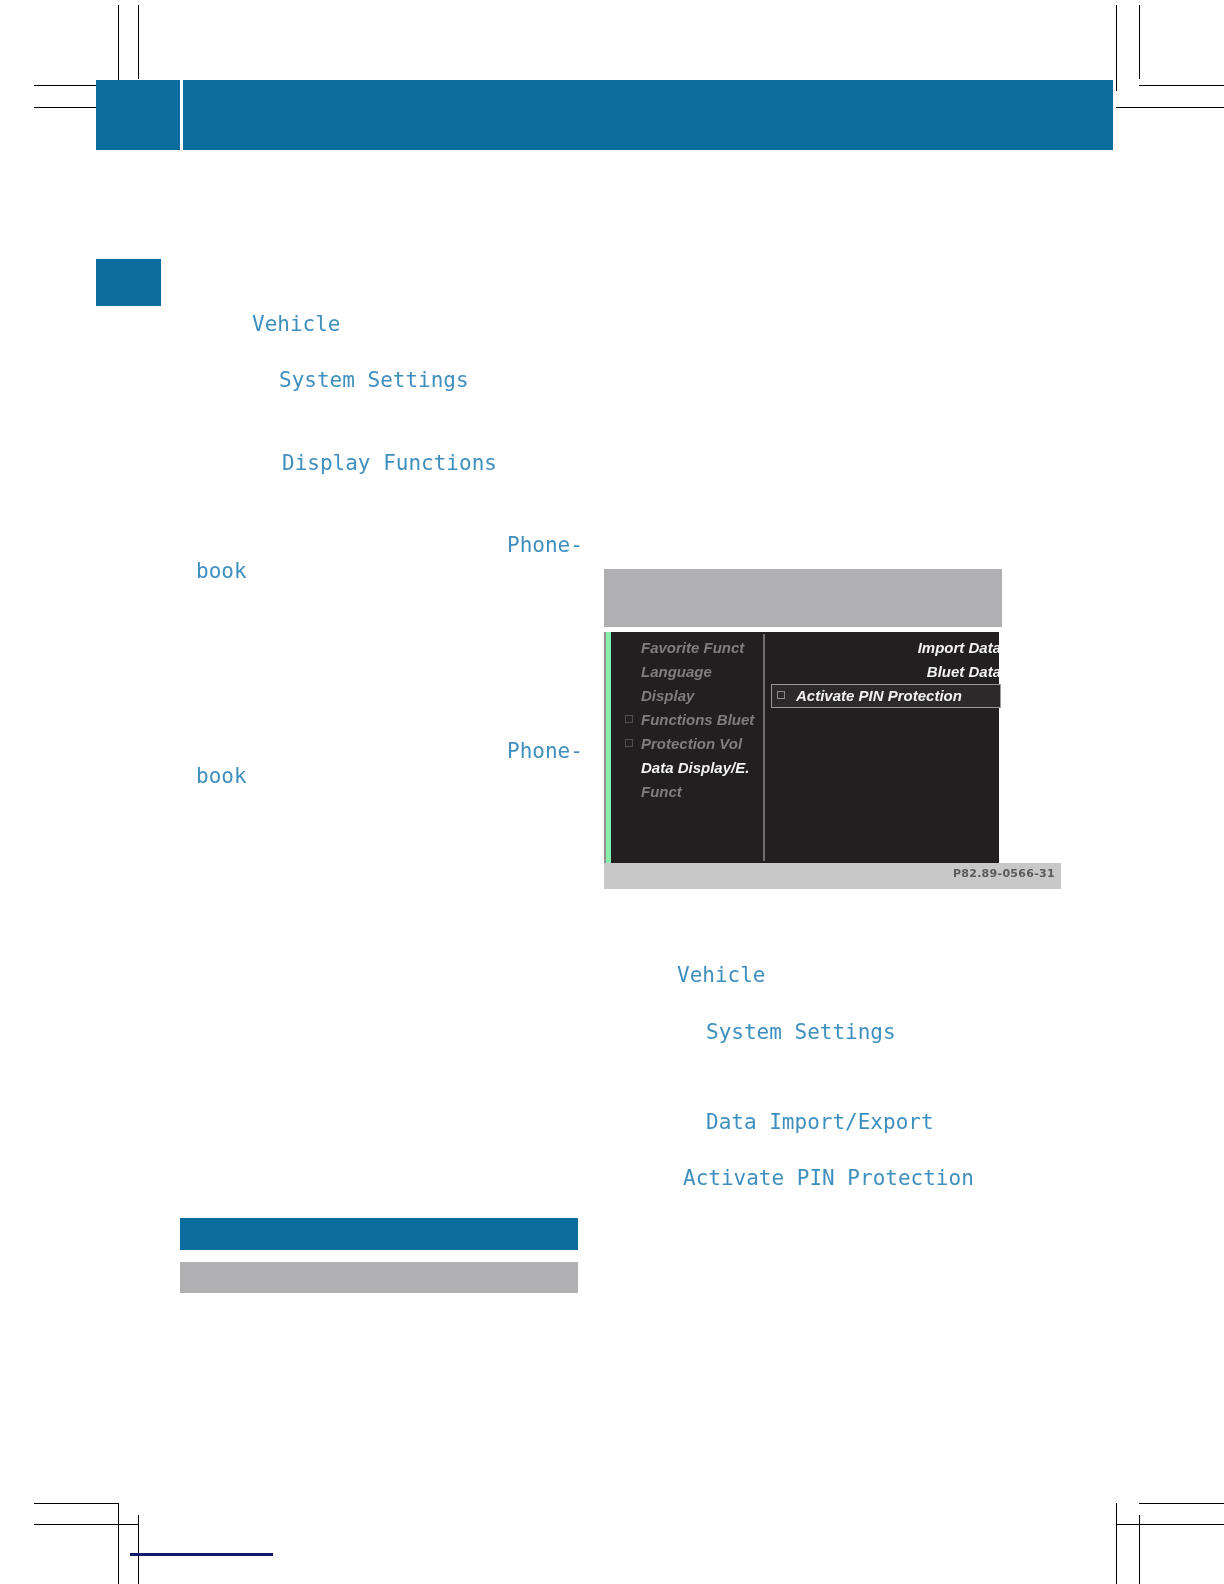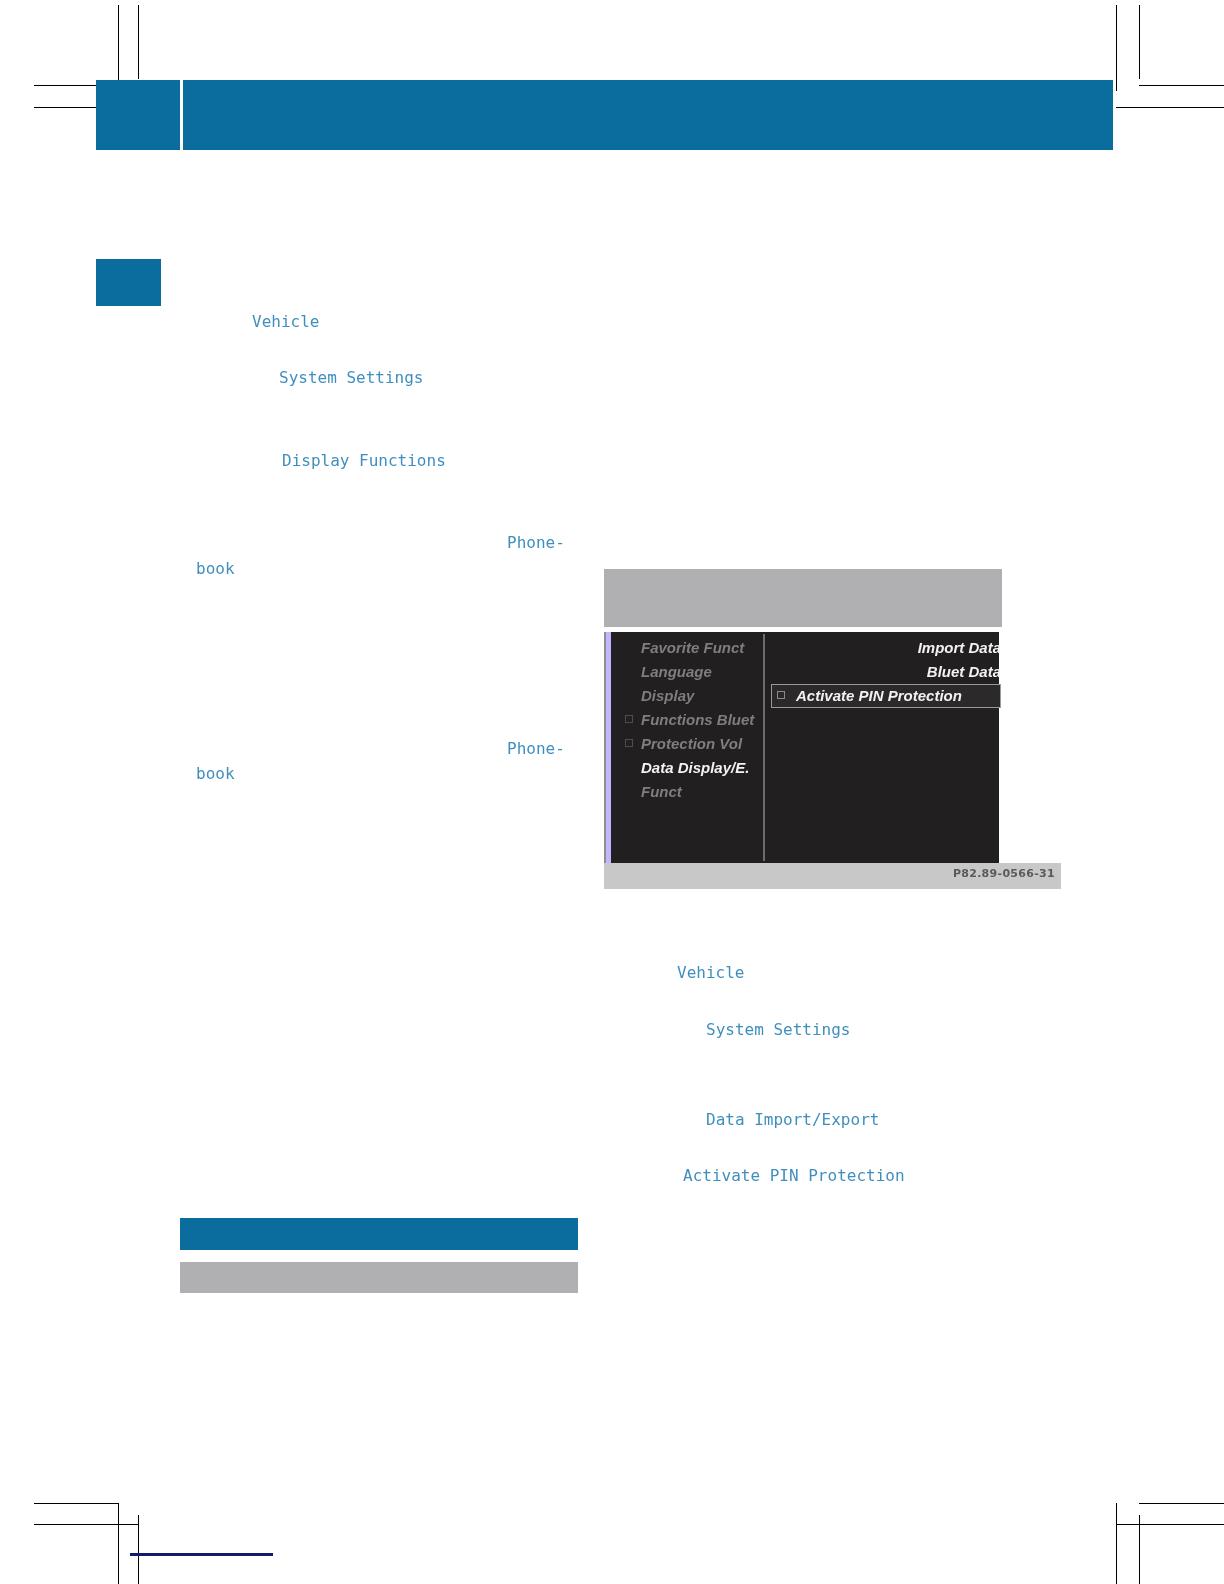--- a/index.html
+++ b/index.html
@@ -49,21 +49,21 @@
     top: 259px;
     width: 65px;
     height: 47px;
     background: #0a6d9e;
   }
 
   
   .menu-ref {
     position: absolute;
     font-family: "DejaVu Sans Mono", "Liberation Mono", monospace;
-    font-size: 16px;
+    font-size: 21px;
     color: #3f8fbe;
     white-space: pre;
     letter-spacing: 0px;
   }
 
   
   #figure {
     position: absolute;
     left: 604px;
     top: 569px;
@@ -73,21 +73,21 @@
   #fig-top-band {
     position: absolute;
     left: 0; top: 0;
     width: 398px; height: 58px;
     background: #b0b0b2;
   }
   #fig-screen {
     position: absolute;
     left: 0; top: 63px;
     width: 344px; height: 231px;
-    background: #c4b5fd;
+    background: #86efac;
     border-left: 2px solid #8f8f90;
     border-right: 2px solid #8f8f90;
     box-sizing: border-box;
   }
   #fig-screen-inner {
     position: absolute;
     left: 5px; top: 0;
     width: 388px; height: 231px;
     background: #211f1f;
   }

